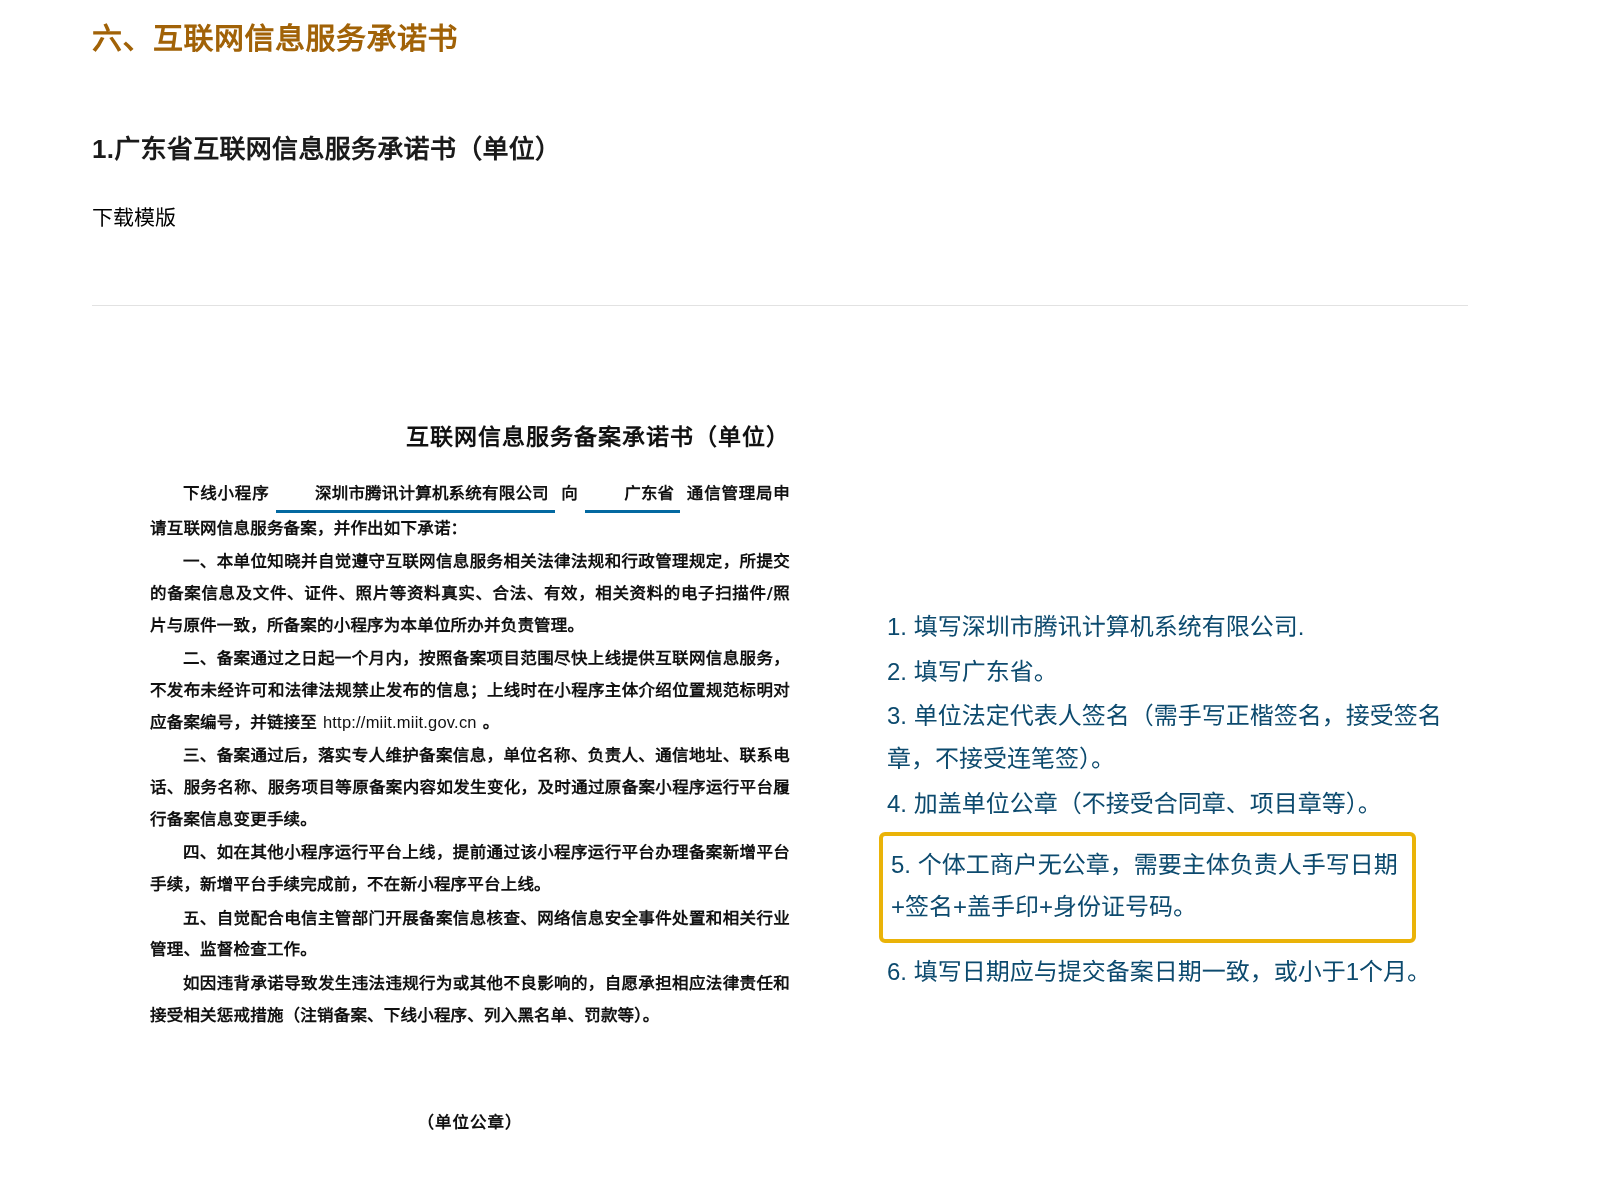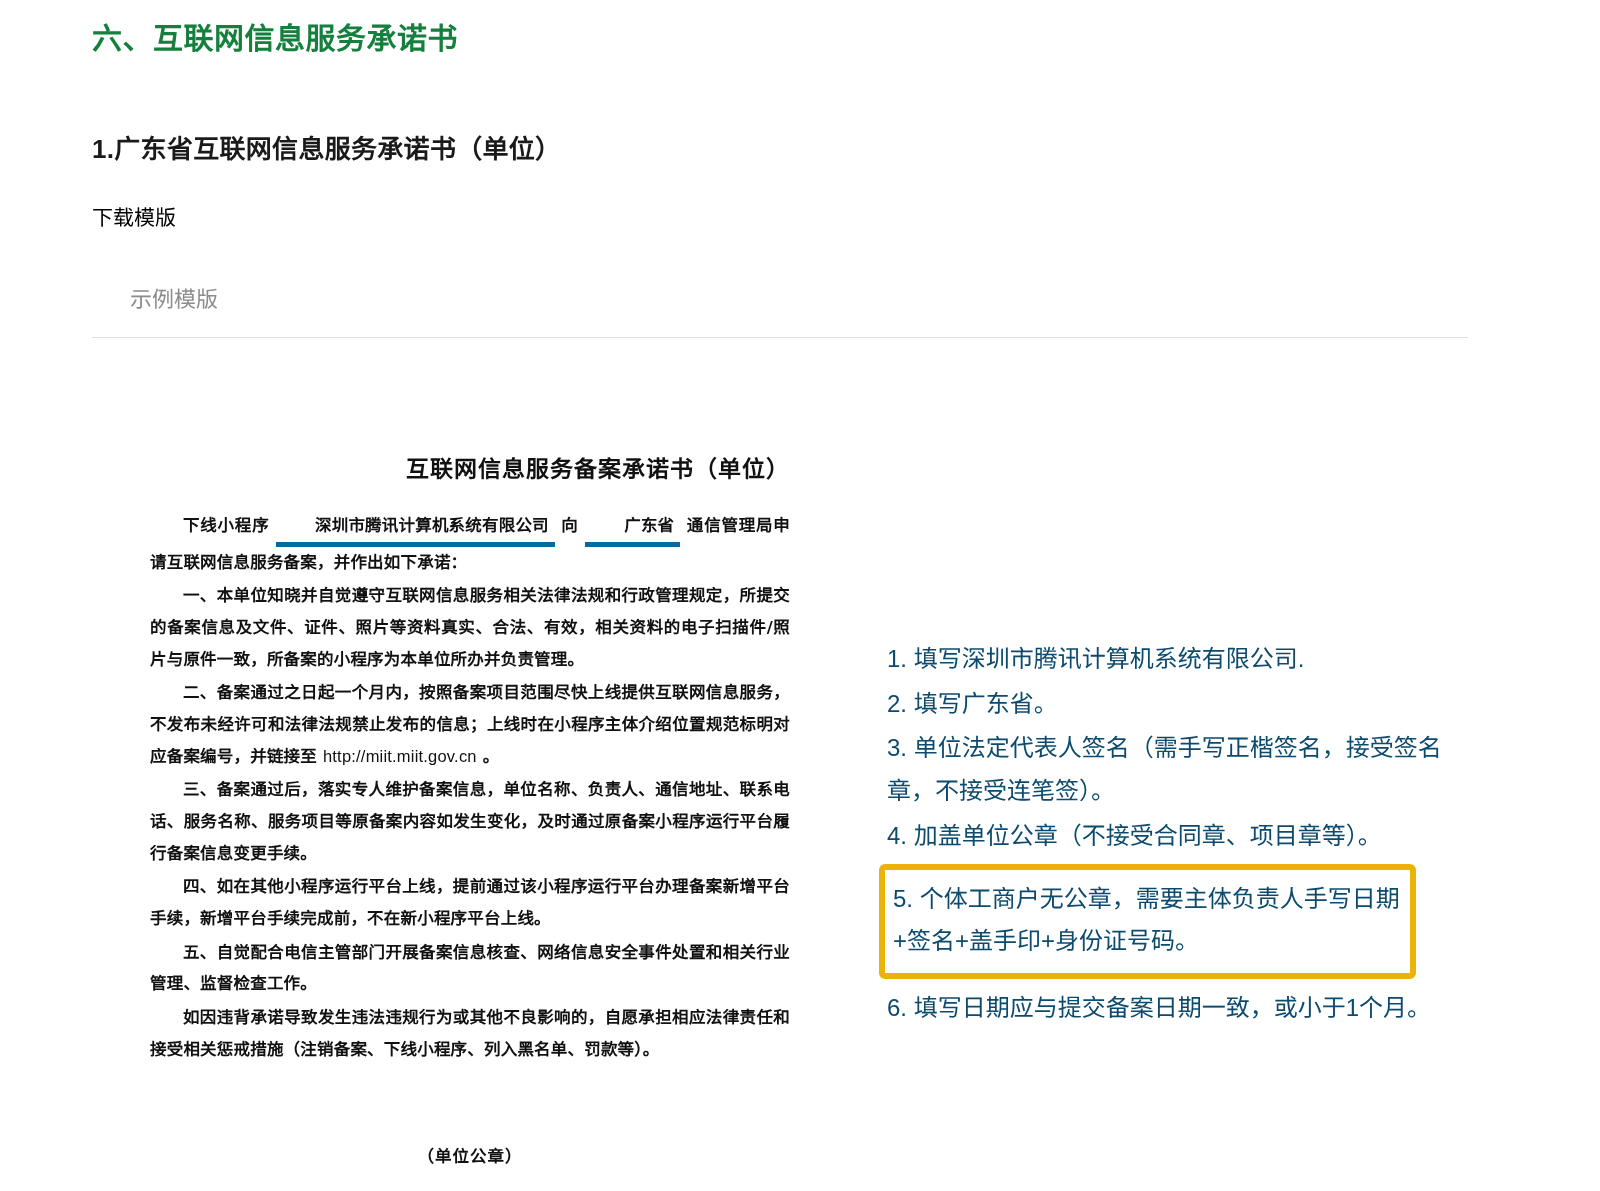--- a/index.html
+++ b/index.html
@@ -16,21 +16,21 @@
   }
   .page {
     width: 1600px;
     position: relative;
     padding: 0;
     box-sizing: border-box;
   }
   .section-title {
     font-size: 30px;
     font-weight: 700;
-    color: #15803d;
+    color: #a16207;
     margin: 0;
     padding: 14px 0 0 92px;
     letter-spacing: 0.5px;
   }
   .sub-title {
     font-size: 26px;
     font-weight: 700;
     color: #1a1a1a;
     margin: 0;
     padding: 70px 0 0 92px;
@@ -96,21 +96,21 @@
     font-size: 16.5px;
     line-height: 1.92;
     margin: 0 0 2px 0;
     text-align: justify;
     letter-spacing: 0.2px;
     font-weight: 600;
   }
   .doc p.indent { text-indent: 2em; }
   .blank-fill {
     display: inline-block;
-    border-bottom: 5px solid #0369a1;
+    border-bottom: 3px solid #0369a1;
     padding: 0 6px;
     min-width: 30px;
     text-align: center;
   }
   .doc .link-text {
     font-family: "Liberation Sans", sans-serif;
     font-weight: 500;
   }
   .doc-footer {
     margin-top: 72px;
@@ -125,41 +125,40 @@
   .notes {
     font-size: 24px;
     line-height: 1.78;
     color: #0c4a6e;
   }
   .note-item {
     margin: 0 0 2px 0;
     padding: 0;
   }
   .note-item.highlight {
-    border: 6px solid #eab308;
+    border: 4px solid #eab308;
     border-radius: 6px;
     padding: 8px 10px 10px 8px;
     margin: 6px 0 8px -8px;
     width: 537px;
     box-sizing: border-box;
   }
 </style>
 </head>
 <body>
 
 <div class="page">
 
   <h1 class="section-title">六、互联网信息服务承诺书</h1>
 
   <h2 class="sub-title">1.广东省互联网信息服务承诺书（单位）</h2>
 
   <a class="download-link">下载模版</a>
 
   <div class="columns-head">
-    <div class="col-head left">示例模版</div>
   </div>
 
   <div class="content-row">
 
     <div class="doc-col">
       <div class="doc">
 
         <div class="doc-title">互联网信息服务备案承诺书（单位）</div>
 
         <p class="indent">

